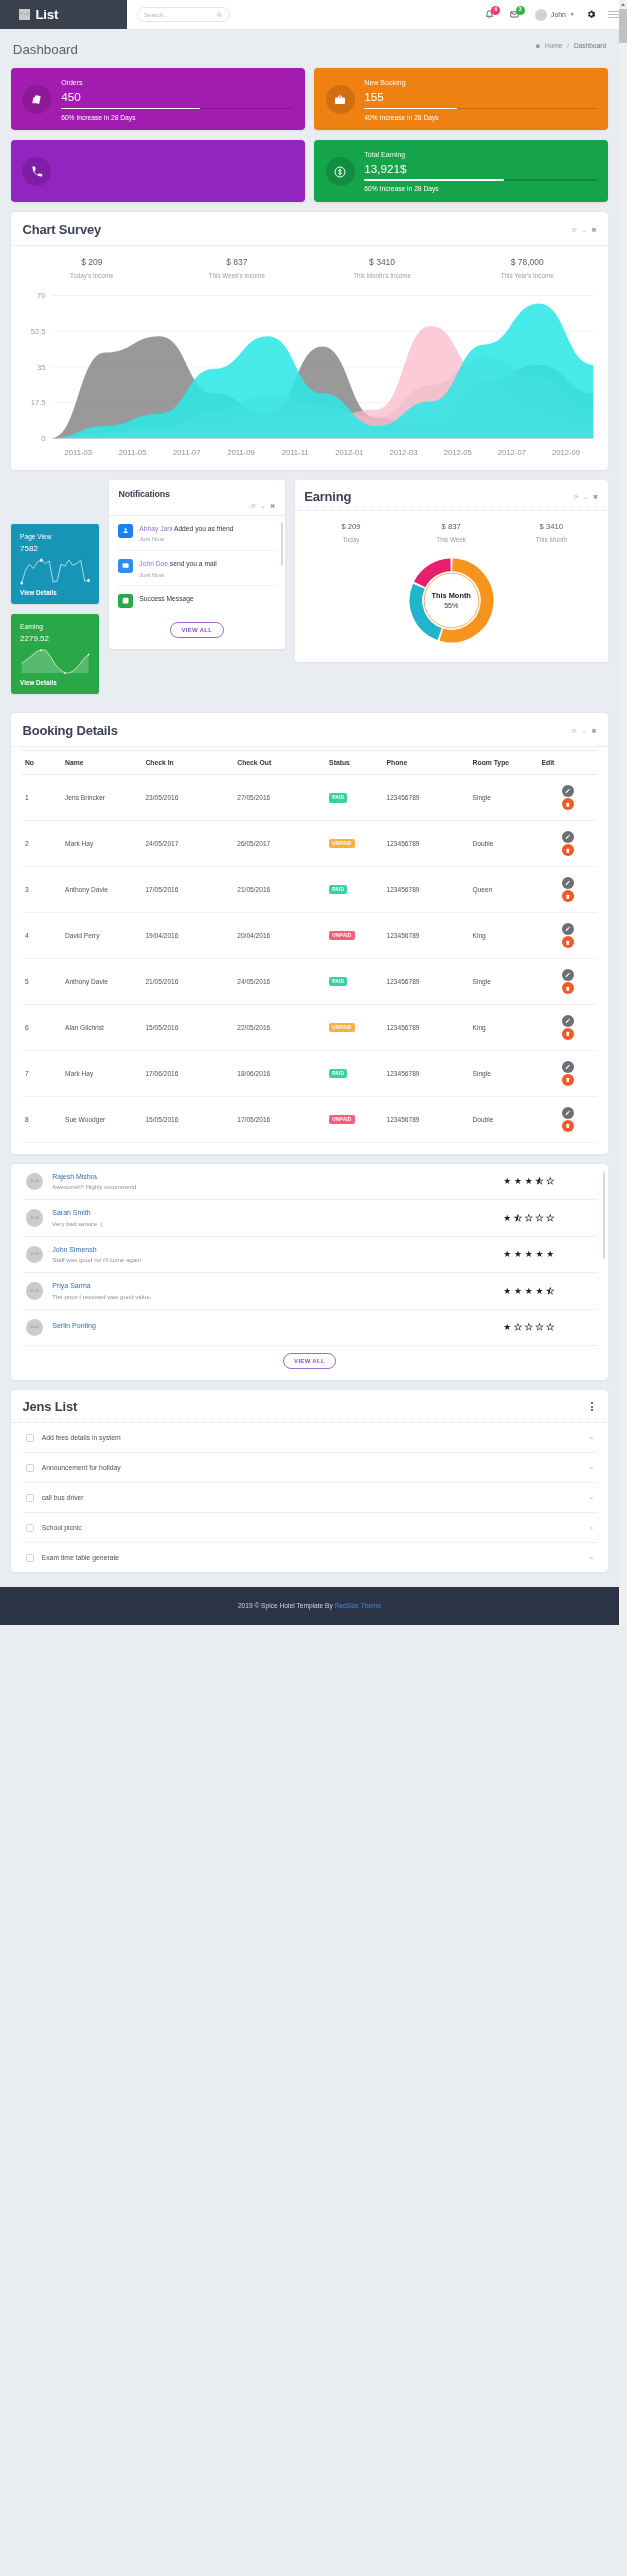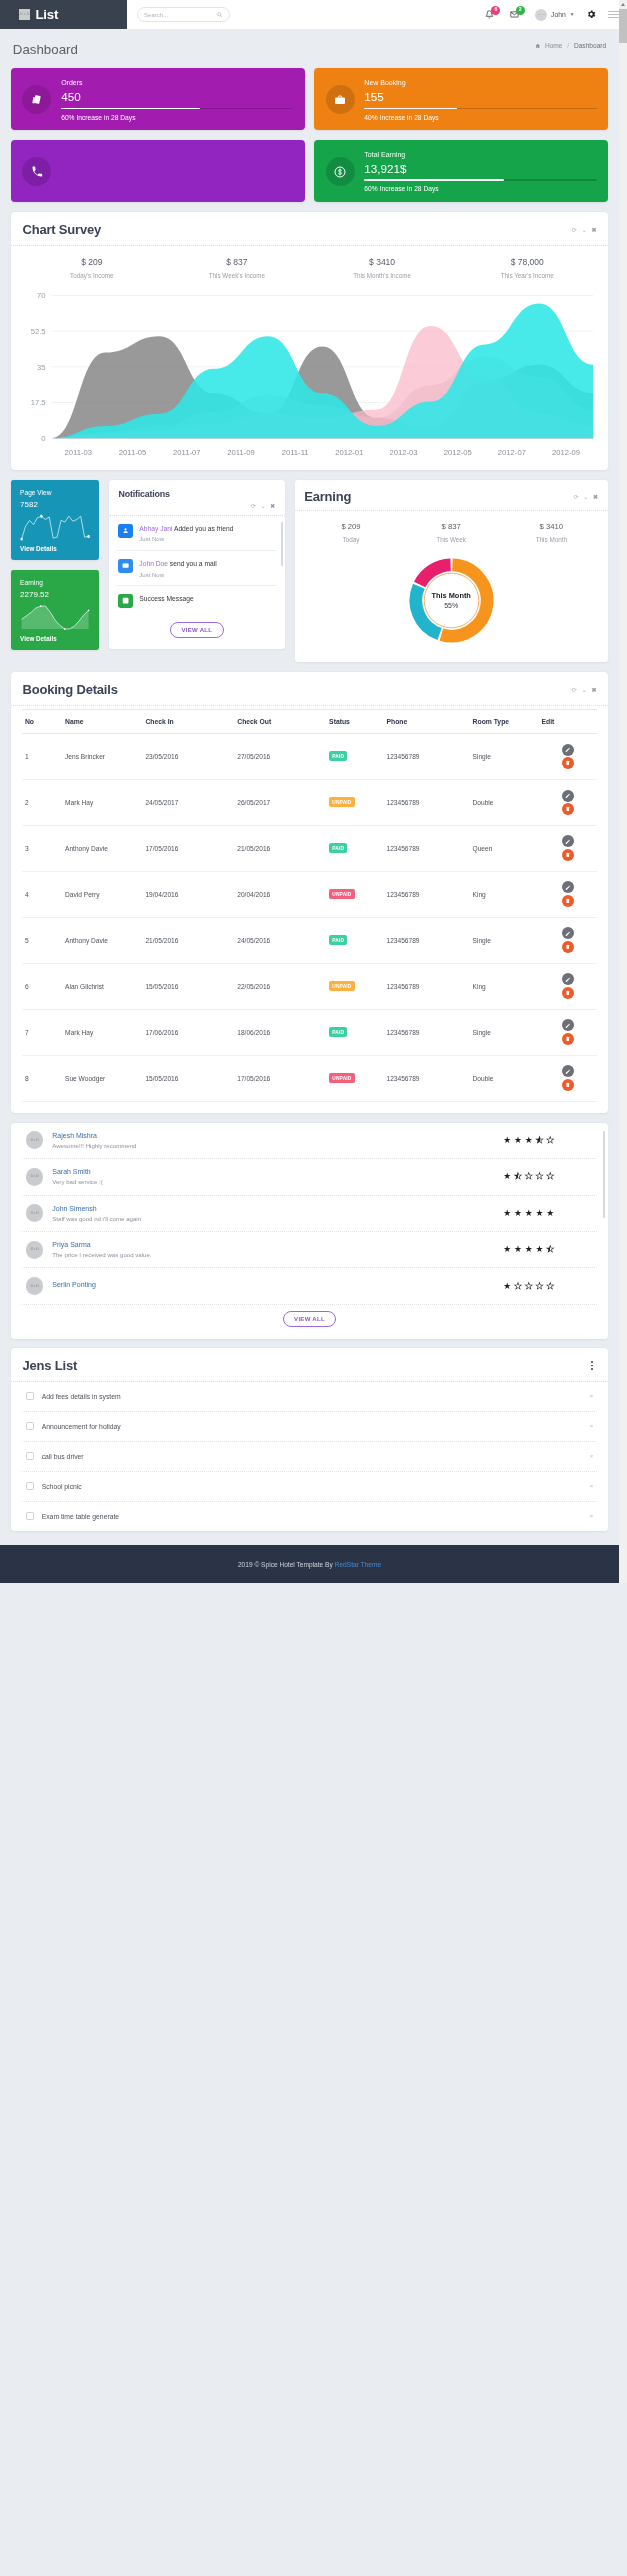--- a/index.html
+++ b/index.html
@@ -195,21 +195,21 @@
   
   .mid-row { display: flex; gap: 9.7px; padding: 0 3.2px; margin-bottom: 9.7px; align-items: flex-start; }
   .mid-left { width: 88px; flex-shrink: 0; }
   .mini-card {
     border-radius: 2.4px;
     padding: 8.9px 8.9px 8px 8.9px;
     color: #fff;
     margin-bottom: 9.7px;
     box-shadow: 0 0.8px 2.4px rgba(0,0,0,.07);
   }
-  .mini-card.teal { background: #1695b7; }
+  .mini-card.teal { background: #1695b7; margin-top: 44px; }
   .mini-card.grn { background: #2aa747; }
   .mini-title { font-size: 6.6px; margin-bottom: 4px; }
   .mini-value { font-size: 8px; margin-bottom: 3.2px; }
   .mini-spark { height: 29px; margin-bottom: 4px; }
   .mini-link { font-size: 6.3px; font-weight: bold; color: #fff; }
 
   .notif-panel { width: 176px; flex-shrink: 0; background: #fff; border-radius: 3.2px; box-shadow: 0 0.8px 2.4px rgba(0,0,0,.06); }
   .notif-head { padding: 8.9px 9.7px 5.6px 9.7px; border-bottom: 0.8px dotted #dde0e4; }
   .notif-head .panel-title { font-size: 8.9px; }
   .notif-tools { display: flex; justify-content: flex-end; gap: 4.8px; margin-top: 4px; color: #a9adb5; font-size: 5.8px; }

